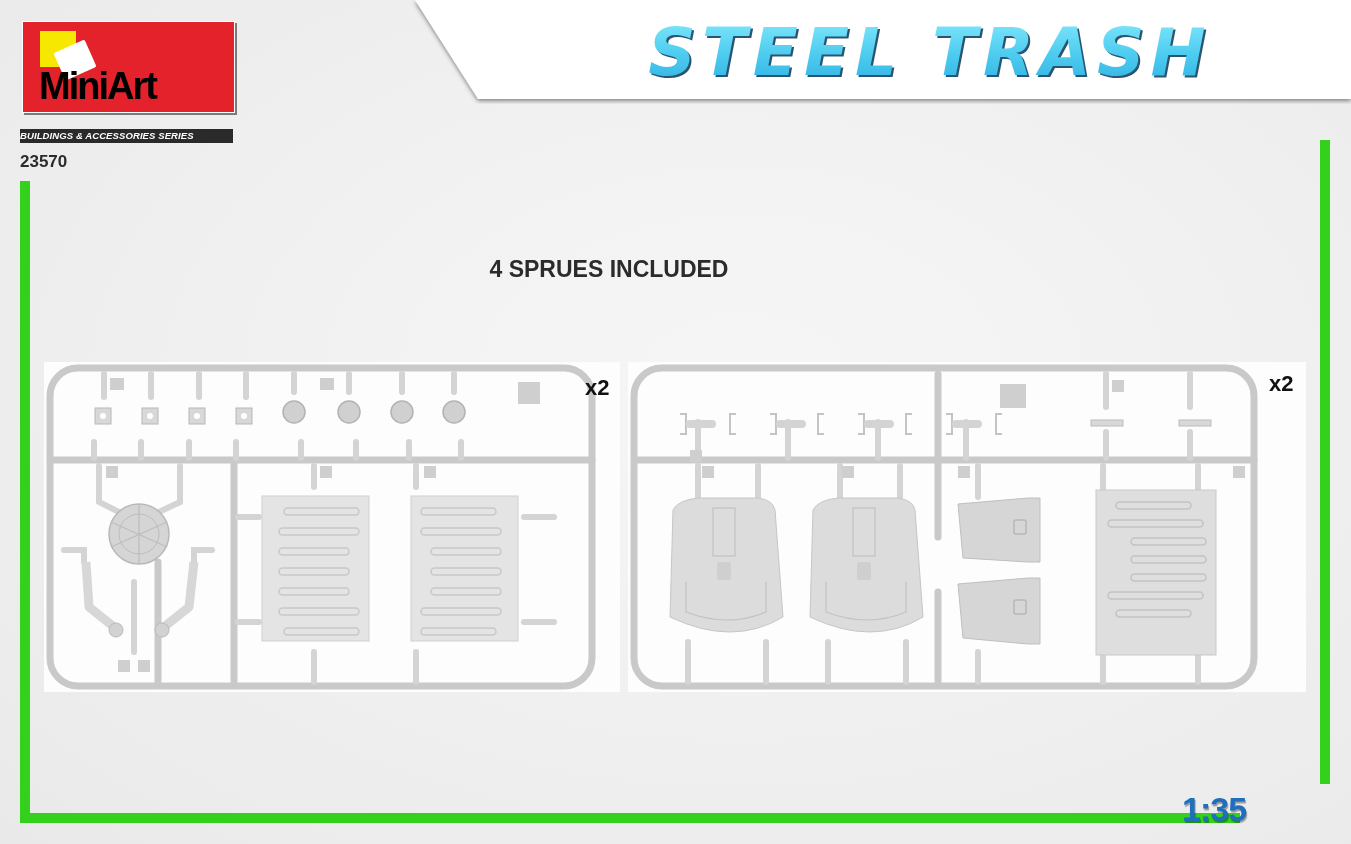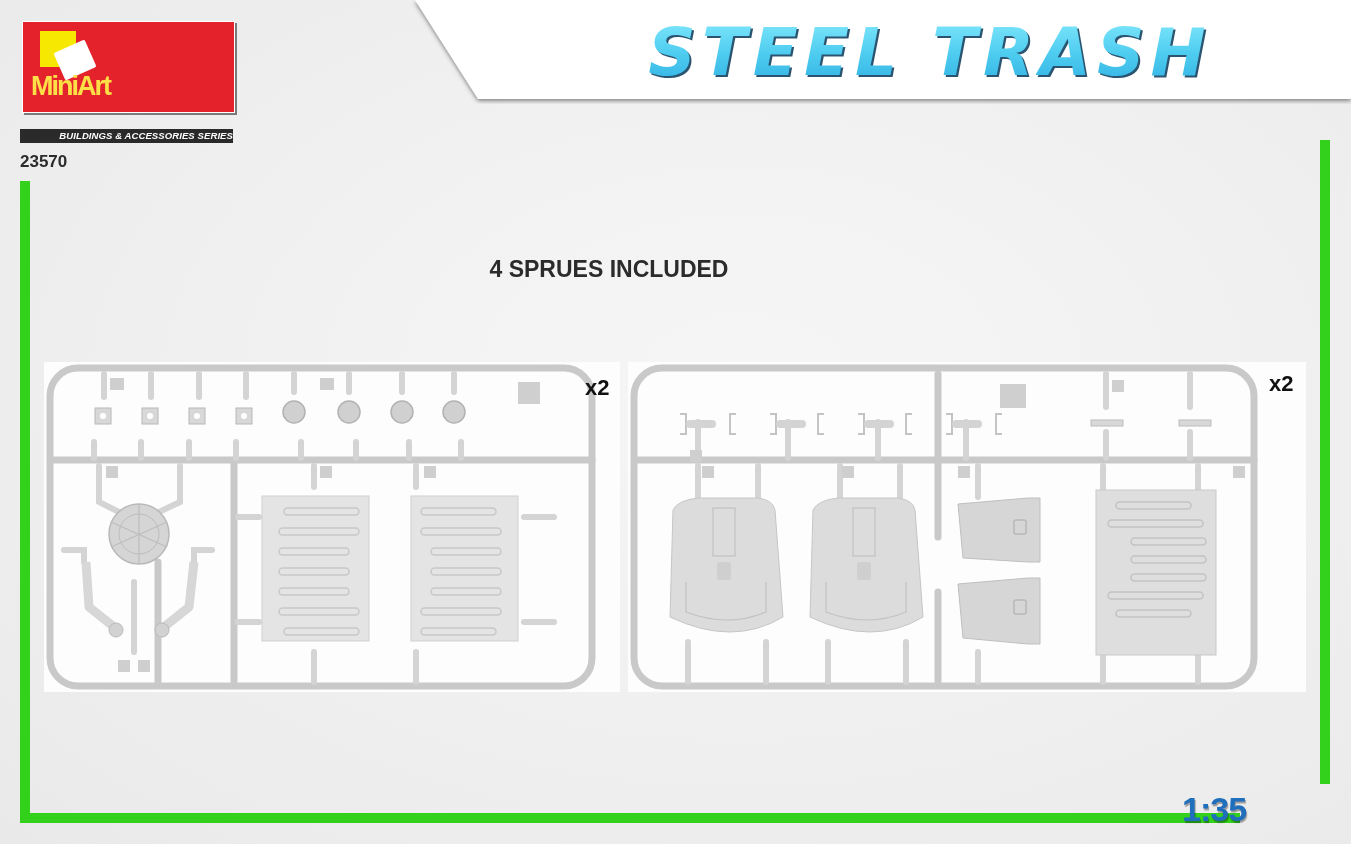--- a/index.html
+++ b/index.html
@@ -15,27 +15,27 @@
       left: 22px; top: 21px; width: 211px; height: 90px;
       background: #e3222b; box-shadow: 2px 2px 0 #7a7a7a;
       border: 1px solid #fff; overflow: hidden;
     }
     .logo .yellow { left: 17px; top: 9px; width: 36px; height: 36px; background: #f6e800; }
     .logo .white-sheet {
       left: 35px; top: 23px; width: 34px; height: 30px; background: #fff;
       transform: rotate(-24deg); border-radius: 2px;
     }
     .logo .wordmark {
-      left: 8px; top: 44px; font-weight: 900; font-size: 27px; letter-spacing: -2px;
-      color: #fde047; font-family: "Liberation Sans", sans-serif; line-height: 40px;
+      left: 16px; top: 44px; font-weight: 900; font-size: 38px; letter-spacing: -2px;
+      color: #000000; font-family: "Liberation Sans", sans-serif; line-height: 40px;
     }
     .series-bar {
       left: 20px; top: 129px; width: 213px; height: 14px; background: #2a2a2a;
       color: #fff; font-size: 9.5px; font-weight: bold; font-style: italic;
-      line-height: 14px; text-align: right; letter-spacing: 0.1px;
+      line-height: 14px; text-align: left; letter-spacing: 0.1px;
     }
     .kit-number {
       left: 20px; top: 152px; font-size: 17px; font-weight: bold; color: #2b2b2b;
     }
 
     
     .banner {
       left: 0; top: 0; width: 1351px; height: 104px;
     }
     .title-text {

